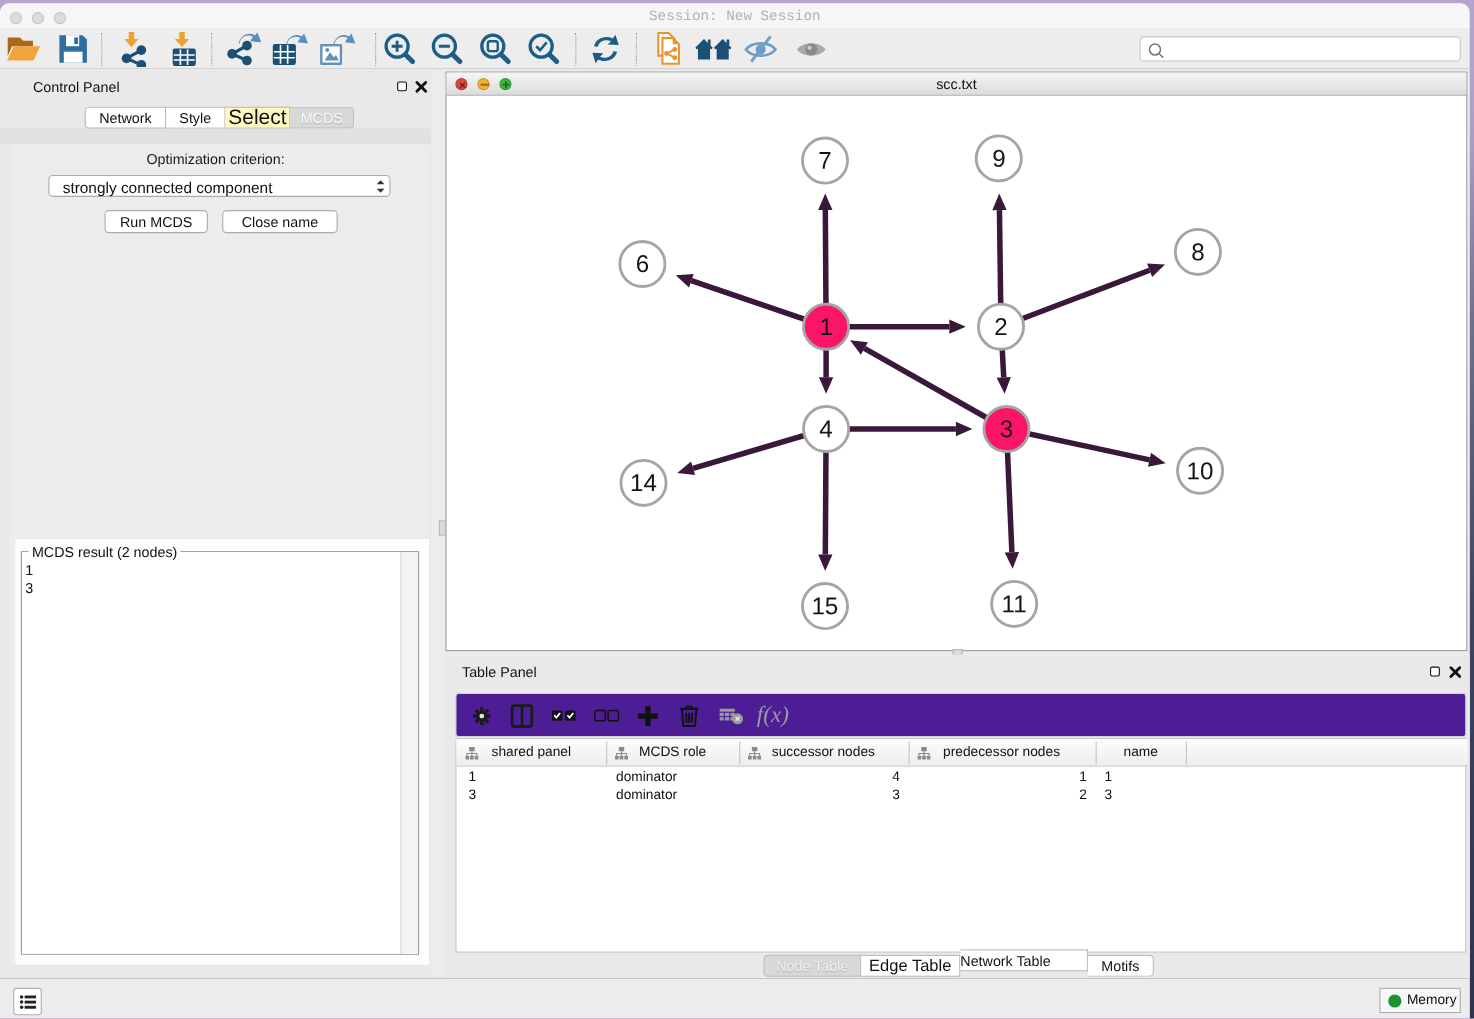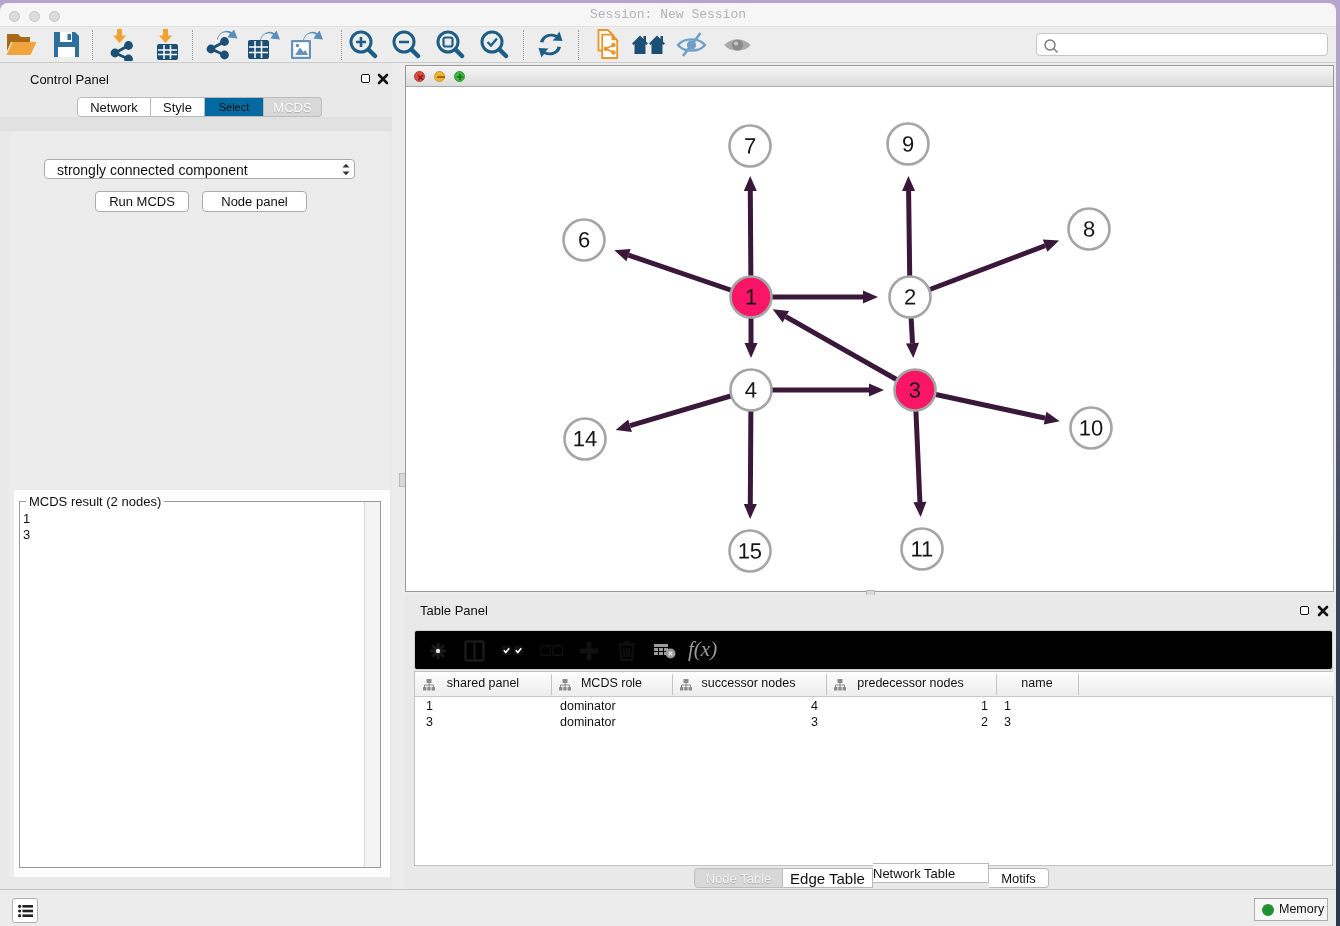--- a/index.html
+++ b/index.html
@@ -168,32 +168,33 @@
   <div class="abs" id="mainarea">
     <div class="abs" style="left:0;top:0;width:392px;height:826px;background:#e9e9e9;padding-left:39px;">
       <div class="abs" style="left:30px;top:9px;font-size:13px;color:#111;">Control Panel</div>
       <div class="abs" style="left:361px;top:11px;width:9px;height:9px;border:1.5px solid #111;border-radius:2px;background:#fff;"></div>
       <svg class="abs" style="left:377px;top:10px" width="12" height="12" viewBox="0 0 12 12">
           <path d="M2 2 L10 10 M10 2 L2 10" stroke="#111" stroke-width="2.6" stroke-linecap="round"></path>
         </svg>
 
       <div class="abs" style="left:77px;top:34px;width:74px;height:20px;background:#fff;border:1px solid #b9b9b9;border-radius:4px 0 0 4px;font-size:13px;color:#111;text-align:center;line-height:19px;">Network</div>
       <div class="abs" style="left:151px;top:34px;width:54px;height:20px;background:#fff;border:1px solid #b9b9b9;border-left:none;font-size:13px;color:#111;text-align:center;line-height:19px;">Style</div>
-      <div class="abs" style="left:205px;top:34px;width:59px;height:20px;background:#0369a1;border:1px solid #b9b9b9;border-left:none;font-size:11px;color:#111;text-align:center;line-height:19px;">Select</div>
+      <div class="abs" style="left:205px;top:34px;width:59px;height:20px;background:#fef9c3;border:1px solid #b9b9b9;border-left:none;font-size:19px;color:#111;text-align:center;line-height:19px;">Select</div>
       <div class="abs" style="left:264px;top:34px;width:58px;height:20px;background:#d8d8d8;border:1px solid #bdbdbd;border-left:none;border-radius:0 4px 4px 0;font-size:13px;color:#fdfdfd;text-align:center;line-height:19px;text-shadow:0 1px 1px #aaa;">MCDS</div>
       <div class="abs" style="left:0;top:54px;width:392px;height:14px;background:#e1e1e1;"></div>
       <div class="abs" style="left:9px;top:68px;width:381px;height:746px;background:#ececec;border-radius:8px 8px 0 0;"></div>
+      <div class="abs" style="left:0;top:74px;width:392px;font-size:13px;color:#1a1a1a;text-align:center;">Optimization criterion:</div>
       <div class="abs" style="left:44px;top:96px;width:311px;height:20px;background:#fff;border:1px solid #ababab;border-radius:4px;">
         <div class="abs" style="left:12px;top:2px;font-size:14px;color:#111;">strongly connected component</div>
         <svg class="abs" style="left:294px;top:2px" width="14" height="15" viewBox="0 0 14 15">
             <path d="M3.5 5.5 L7 1.8 L10.5 5.5 Z M3.5 9.5 L7 13.2 L10.5 9.5 Z" fill="#333"></path>
           </svg>
       </div>
       <div class="abs" style="left:95px;top:128px;width:94px;height:21px;background:#fff;border:1px solid #ababab;border-radius:4px;font-size:13px;color:#111;text-align:center;line-height:20px;">Run MCDS</div>
-      <div class="abs" style="left:202px;top:128px;width:105px;height:21px;background:#fff;border:1px solid #ababab;border-radius:4px;font-size:13px;color:#111;text-align:center;line-height:20px;">Node panel</div>
+      <div class="abs" style="left:202px;top:128px;width:105px;height:21px;background:#fff;border:1px solid #ababab;border-radius:4px;font-size:13px;color:#111;text-align:center;line-height:20px;">Close name</div>
 
       <div class="abs" style="left:14px;top:427px;width:376px;height:387px;background:#fdfdfd;">
         <div class="abs" style="left:5px;top:11px;width:362px;height:367px;border:1px solid #9a9a9a;"></div>
         <div class="abs" style="left:12px;top:4px;background:#fdfdfd;padding:0 3px;font-size:13px;color:#111;z-index:5;">MCDS result (2 nodes)</div>
         <div class="abs" style="left:6px;top:12px;width:360px;height:365px;background:#fff;"></div>
         <div class="abs" style="left:350px;top:12px;width:16px;height:365px;background:#f4f4f4;border-left:1px solid #d8d8d8;"></div>
         <div class="abs" style="left:9px;top:21px;font-size:13px;color:#111;line-height:16px;z-index:6;">1<br>3</div>
       </div>
     </div>
     <div class="abs" style="left:399px;top:410px;width:7px;height:14px;background:#d8d8d8;border:1px solid #bbb;"></div>
@@ -202,20 +203,21 @@
         <div class="abs" style="left:8px;top:5px;width:11px;height:11px;border-radius:50%;background:#df4744;border:1px solid #b73a33;"></div>
         <svg class="abs" style="left:10.5px;top:7.5px" width="7" height="7" viewBox="0 0 7 7">
             <path d="M1.2 1.2 L5.8 5.8 M5.8 1.2 L1.2 5.8" stroke="#7c201c" stroke-width="1.4"></path>
           </svg>
         <div class="abs" style="left:28px;top:5px;width:11px;height:11px;border-radius:50%;background:#f0b431;border:1px solid #cf942a;"></div>
         <div class="abs" style="left:30.5px;top:9.7px;width:8px;height:2px;background:#996e13;"></div>
         <div class="abs" style="left:48px;top:5px;width:11px;height:11px;border-radius:50%;background:#3db93f;border:1px solid #2f9a33;"></div>
         <svg class="abs" style="left:50px;top:7px" width="8" height="8" viewBox="0 0 8 8">
             <path d="M4 0.8 L4 7.2 M0.8 4 L7.2 4" stroke="#1c6b1f" stroke-width="1.6"></path>
           </svg>
+        <div class="abs" style="left:0;top:3px;width:100%;text-align:center;font-size:13px;color:#111;">scc.txt</div>
       </div>
       <svg class="abs" style="left:0;top:22px;will-change:transform;" width="927px" height="503px" viewBox="0 0 927 503">
       <g stroke="#3a1839" stroke-width="5" fill="#3a1839">
 <line x1="345.0" y1="209.0" x2="344.3" y2="103.0"></line>
 <polygon points="344.2,88.0 350.8,103.0 337.8,103.0" stroke="none"></polygon>
 <line x1="345.0" y1="209.0" x2="222.5" y2="167.2"></line>
 <polygon points="208.3,162.3 224.6,161.0 220.4,173.3" stroke="none"></polygon>
 <line x1="345.0" y1="209.0" x2="457.0" y2="209.0"></line>
 <polygon points="472.0,209.0 457.0,215.5 457.0,202.5" stroke="none"></polygon>
 <line x1="345.0" y1="209.0" x2="345.0" y2="255.0"></line>
@@ -267,21 +269,21 @@
 </g>
       </svg>
     </div>
     <div class="abs" style="left:866px;top:527px;width:9px;height:6px;background:#dadada;border:1px solid #b5b5b5;"></div>
     <div class="abs" style="left:405px;top:532px;width:931px;height:294px;background:#e9e9e9;">
       <div class="abs" style="left:15px;top:8px;font-size:13px;color:#111;">Table Panel</div>
       <div class="abs" style="left:895px;top:11px;width:9px;height:9px;border:1.5px solid #111;border-radius:2px;background:#fff;"></div>
       <svg class="abs" style="left:912px;top:10px" width="12" height="12" viewBox="0 0 12 12">
           <path d="M2 2 L10 10 M10 2 L2 10" stroke="#111" stroke-width="2.6" stroke-linecap="round"></path>
         </svg>
-      <div class="abs" style="left:9px;top:35px;width:919px;height:40px;background:#000000;border:1px solid #d2d2d2;border-radius:3px;">
+      <div class="abs" style="left:9px;top:35px;width:919px;height:40px;background:#4c1d95;border:1px solid #d2d2d2;border-radius:3px;">
         <svg class="abs" style="left:14px;top:11px" width="18" height="18" viewBox="0 0 18 18">
             <g fill="#1a1a1a">
               <circle cx="9" cy="9" r="4.8"></circle>
               <g stroke="#1a1a1a" stroke-width="3">
                 <line x1="9" y1="1" x2="9" y2="17"></line>
                 <line x1="1" y1="9" x2="17" y2="9"></line>
                 <line x1="3.3" y1="3.3" x2="14.7" y2="14.7"></line>
                 <line x1="14.7" y1="3.3" x2="3.3" y2="14.7"></line>
               </g>
               <circle cx="9" cy="9" r="2.2" fill="#e3e3e3"></circle>

